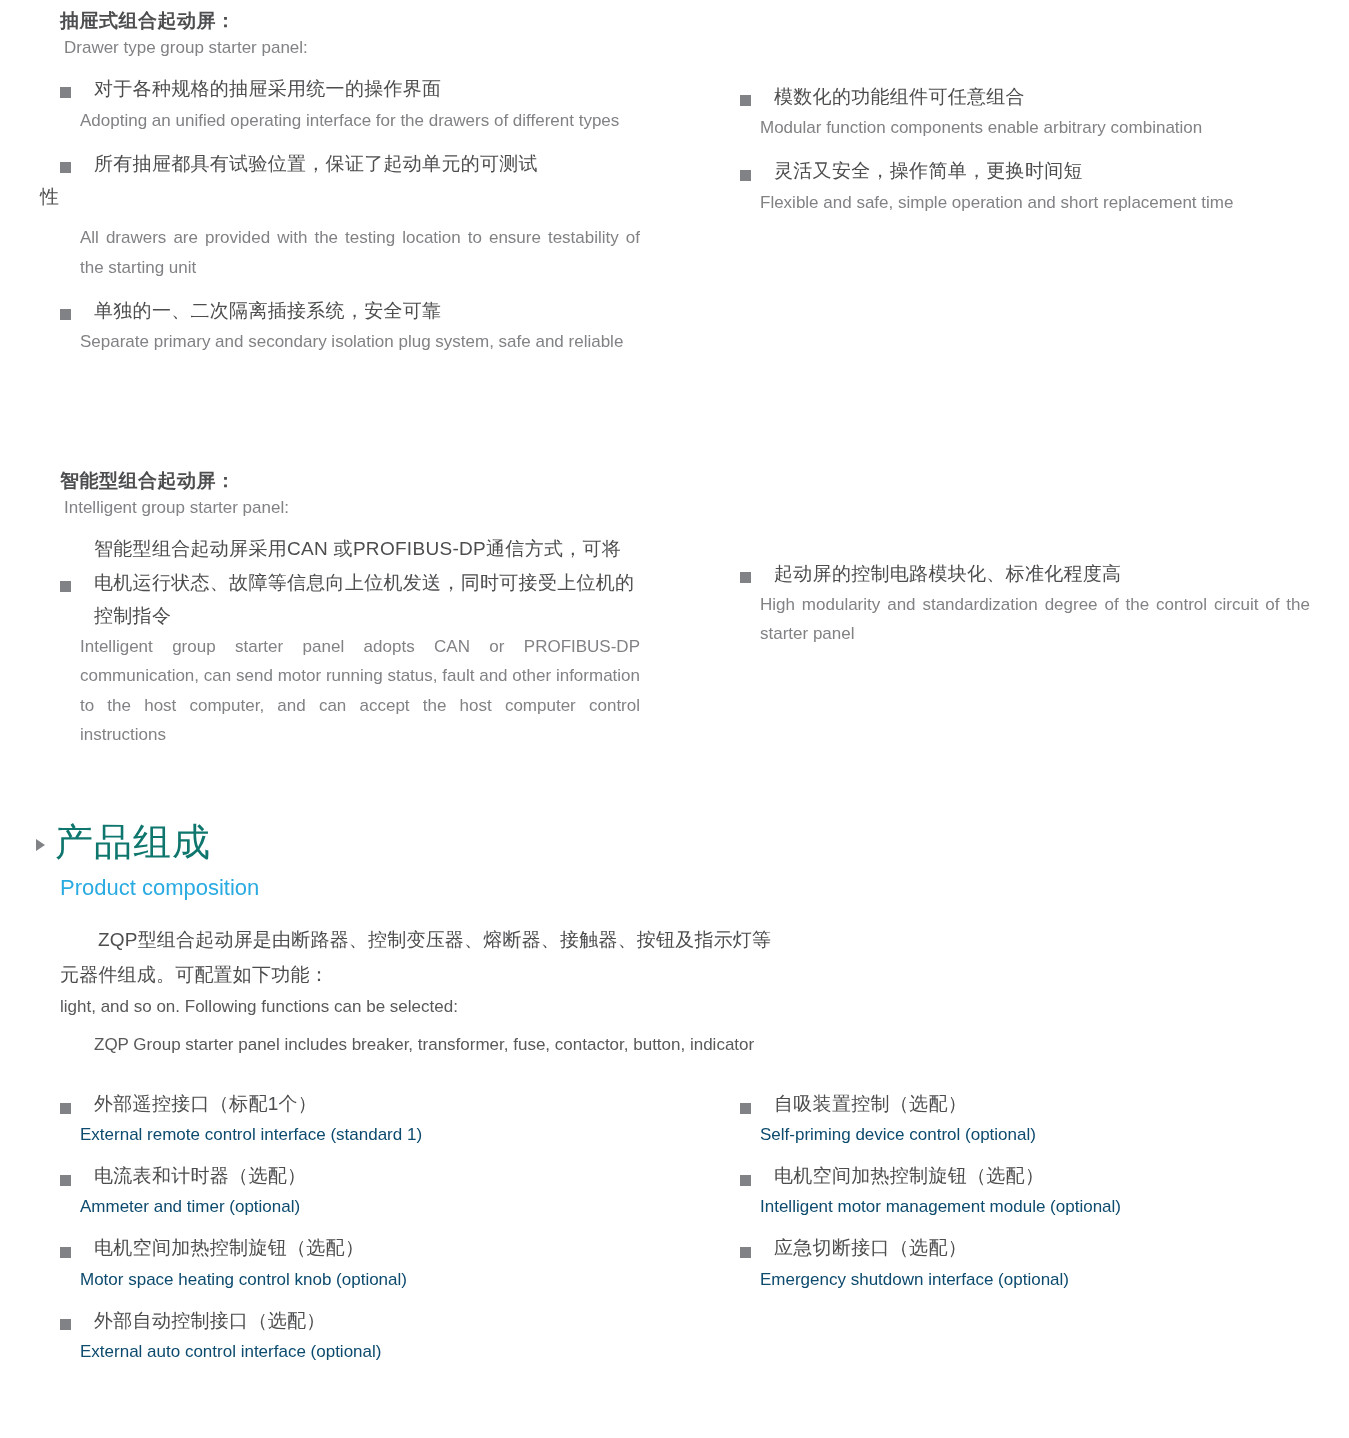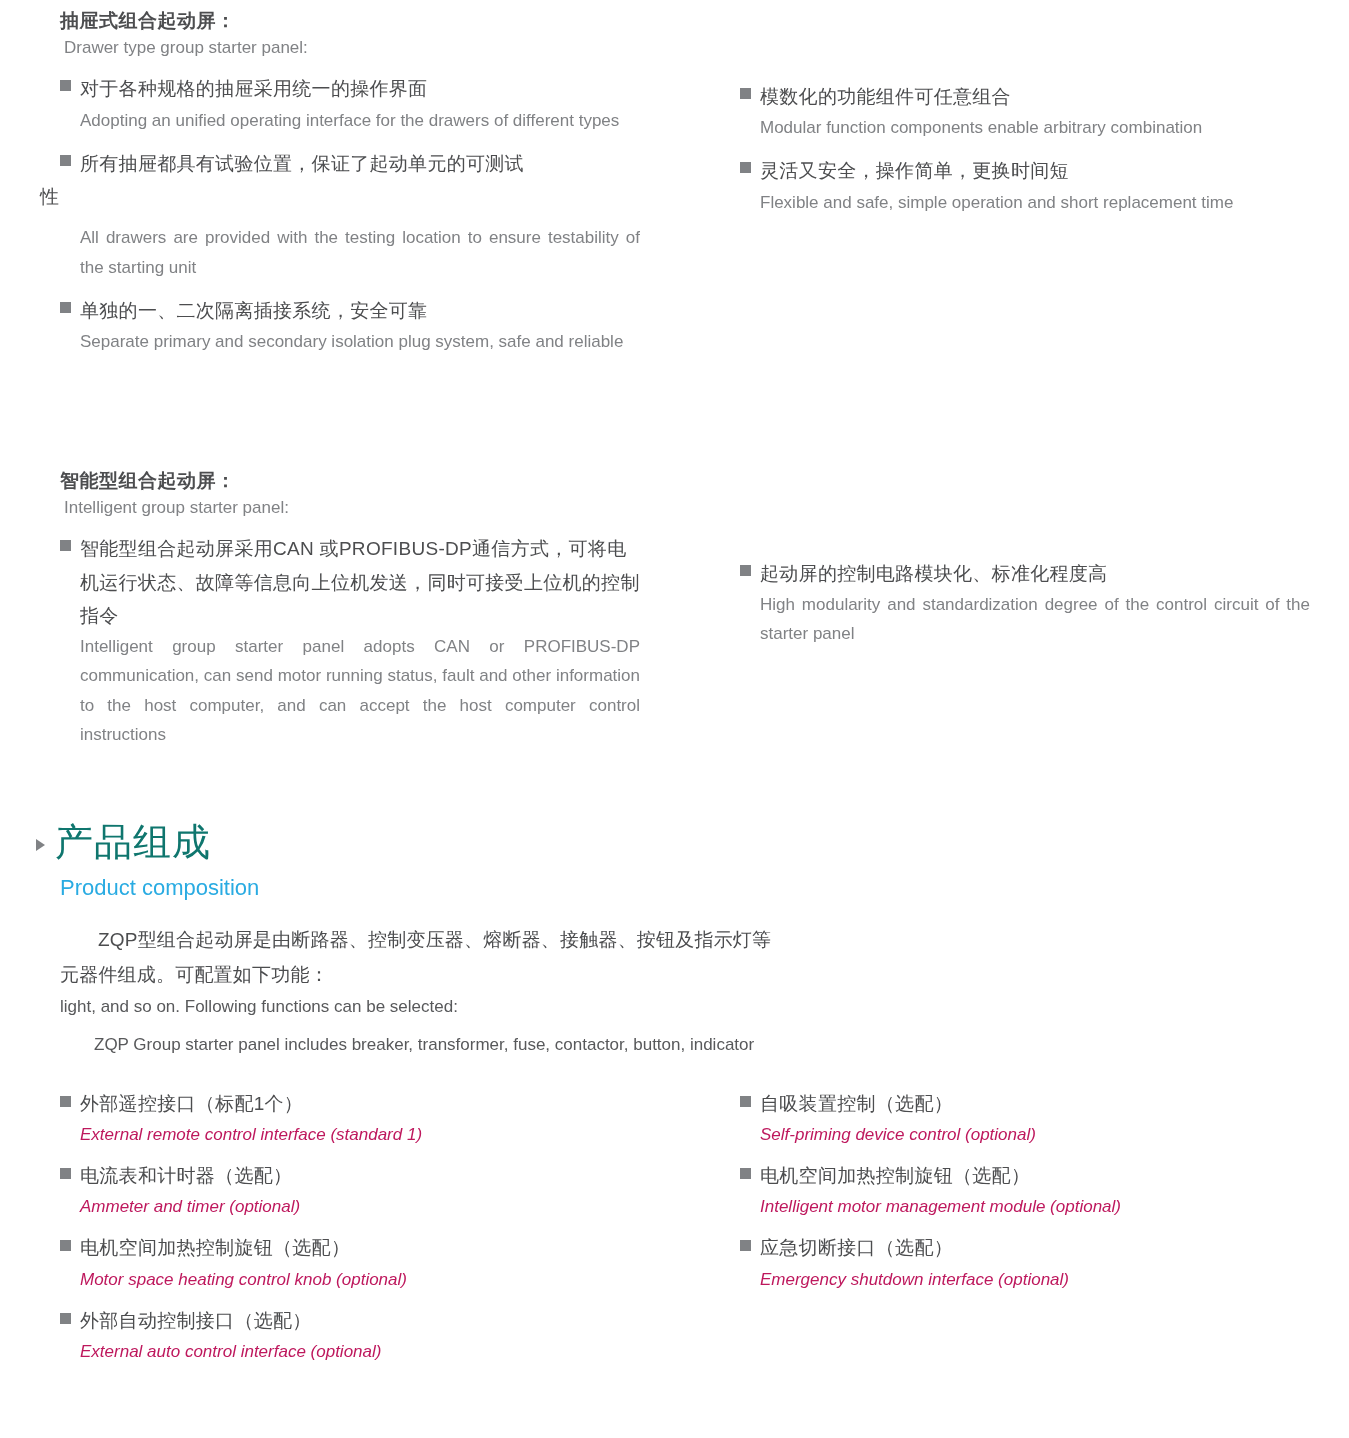--- a/index.html
+++ b/index.html
@@ -30,22 +30,23 @@
     line-height: 1.35;
   }
   .en-head {
     font-size: 17px;
     color: #808285;
     line-height: 1.45;
     font-weight: normal;
   }
   .bullet-row {
     display: flex;
-    align-items: flex-start;
+    align-items: center;
     margin-top: 12px;
+    gap: 14px;
   }
   .sq {
     width: 11px;
     height: 11px;
     background: #808285;
     flex: 0 0 11px;
     margin-top: 8px;
     margin-right: 9px;
   }
   .cn-item {
@@ -163,26 +164,25 @@
   }
   .feat-row { margin-bottom: 2px; }
   .feat-cn {
     font-size: 19px;
     color: #4c4d4f;
     line-height: 1.7;
     letter-spacing: 0.3px;
   }
   .feat-en {
     font-size: 17px;
-    color: #be185d;
+    color: #0c4a6e;
     line-height: 1.7;
     margin-left: 20px;
     margin-top: 1px;
     margin-bottom: 10px;
-    font-style: italic;
   }
 </style>
 </head>
 <body>
 
 <div class="page">
 
   <div class="col-left" id="sec1-left">
     <div class="cn-head block-title-cn">抽屉式组合起动屏：</div>
     <div class="en-head block-title-en">Drawer type group starter panel:</div>

